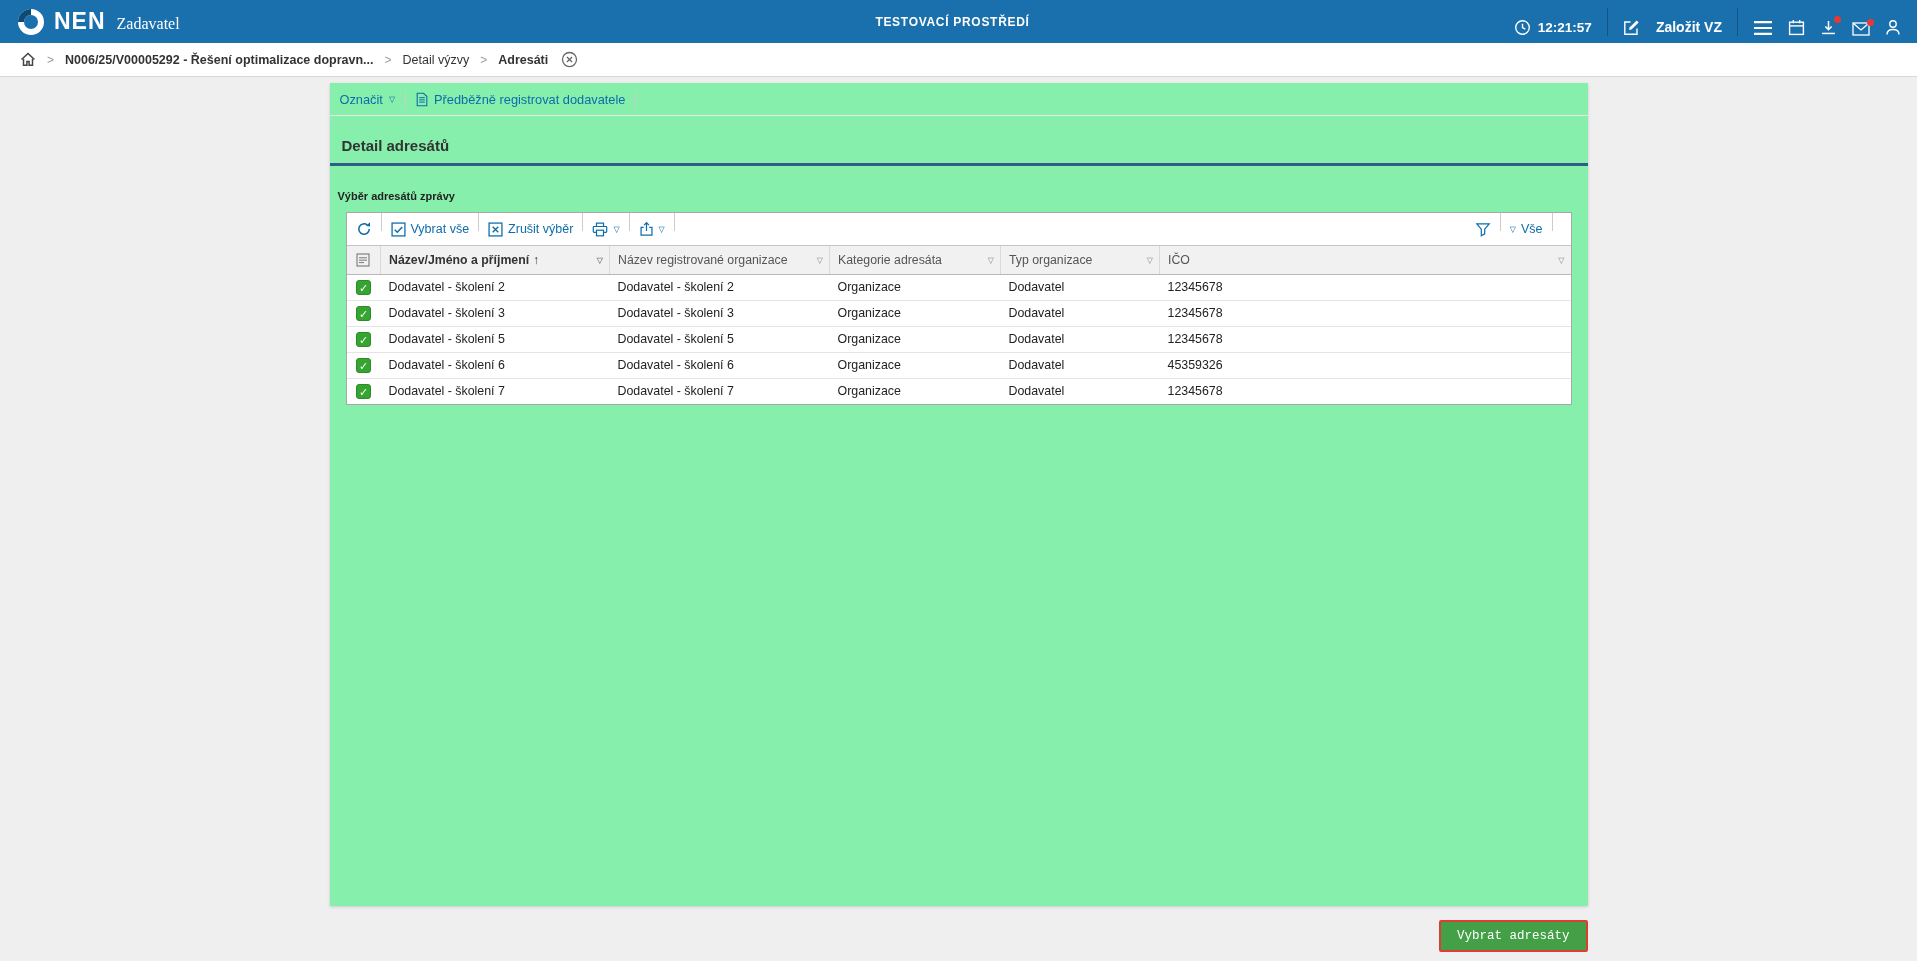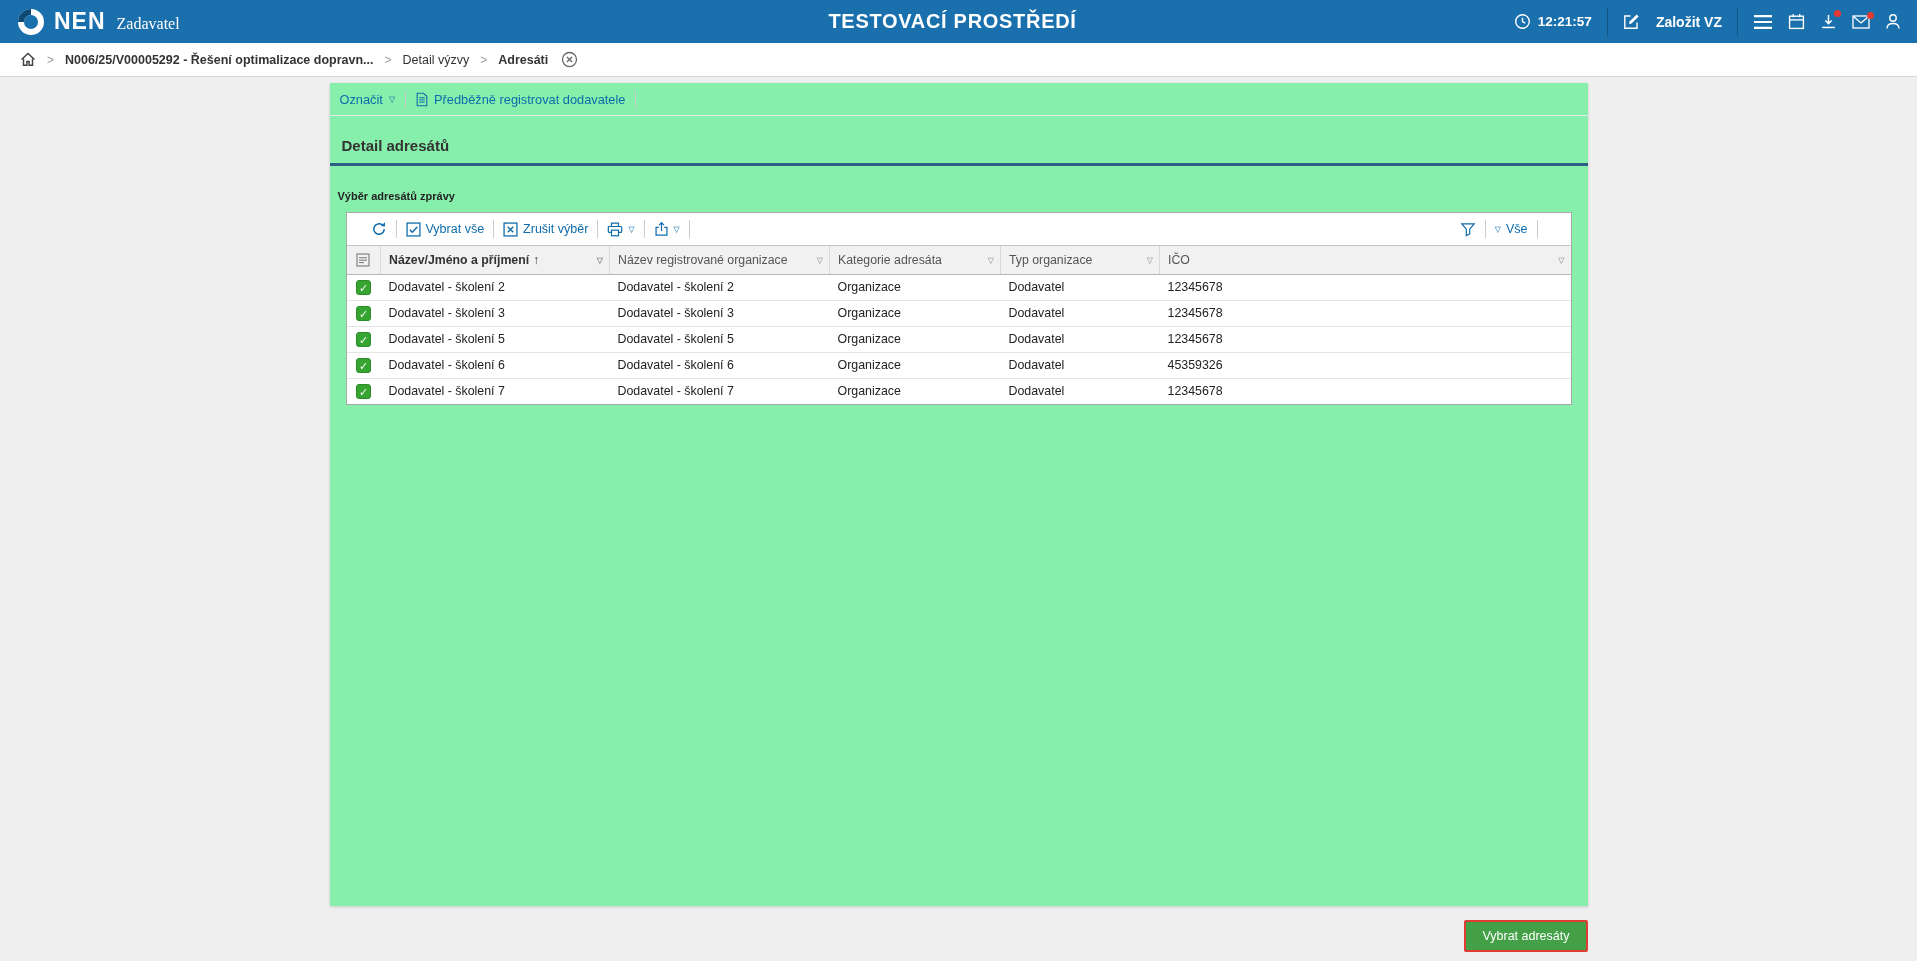--- a/index.html
+++ b/index.html
@@ -5,22 +5,22 @@
   * { margin:0; padding:0; box-sizing:border-box; }
   html,body { width:1917px; height:961px; }
   body { font-family:"Liberation Sans",sans-serif; background:#efefef; overflow:hidden; }
   svg { display:block; }
 
   
   .topbar { height:43px; background:#1a70ad; display:flex; align-items:center; color:#fff; position:relative; padding:0 16px; }
   .brand { display:flex; align-items:center; gap:8px; cursor:pointer; }
   .brand-name { font-size:23px; font-weight:bold; letter-spacing:1px; }
   .brand-sub { font-size:16px; align-self:flex-end; margin:0 0 4px 3px;font-family:Liberation Serif, serif; }
-  .env-title { position:absolute; left:0; right:12px; text-align:center; font-size:20px; font-weight:bold; letter-spacing:.7px; pointer-events:none; }
-  .topbar-right { margin-left:auto; display:flex; align-items:center; gap:15px; z-index:1; }
+  .env-title { position:absolute; left:0; right:12px; text-align:center; font-size:12px; font-weight:bold; letter-spacing:.7px; pointer-events:none; }
+  .topbar-right { margin-left:auto; display:flex; align-items:flex-end; gap:15px; z-index:1; }
   .vdiv { width:1px; height:28px; background:rgba(0,0,0,.25); }
   .time-group { display:flex; align-items:center; gap:7px; font-size:13.5px; font-weight:bold; }
   .create-vz { display:flex; align-items:center; gap:16px; font-size:14px; font-weight:bold; cursor:pointer; }
   .hicon { position:relative; display:inline-flex; cursor:pointer; }
   .dot { position:absolute; top:-3px; right:-4px; width:7px; height:7px; border-radius:50%; background:#e53935; }
 
   
   .breadcrumb { height:34px; background:#fff; border-bottom:1px solid #d6d6d6; display:flex; align-items:center; padding-left:20px; gap:11px; font-size:12.5px; color:#333; }
   .crumb { cursor:pointer; }
   .crumb.bold { font-weight:bold; }
@@ -32,40 +32,40 @@
   .panel { width:1258px; margin:0 auto; background:#86efac; height:823px; box-shadow:0 1px 3px rgba(0,0,0,.15); }
   .actionbar { height:33px; display:flex; align-items:center; padding:0 10px; border-bottom:1px solid #e6e6e6; }
   .ab-link { display:flex; align-items:center; gap:6px; color:#0e6cab; font-size:12.8px; cursor:pointer; }
   .ab-sep { width:1px; height:17px; background:#ccc; margin:0 10px; }
   .dd-arrow { font-size:8px; color:#0e6cab; }
   .section-title { margin-top:21px; padding:0 12px 9px; font-size:15px; font-weight:bold; color:#333; border-bottom:3px solid #2e5e86; }
   .subsection-title { margin:24px 8px 0; font-size:11px; font-weight:bold; color:#222; }
 
   
   .grid-box { margin:10px 16px 0; border:1px solid #a8a8a8; background:#fff; }
-  .grid-toolbar { height:33px; display:flex; align-items:center; padding:0 24px; border-bottom:1px solid #c4c4c4; color:#0e6cab; }
+  .grid-toolbar { height:33px; display:flex; padding:0 9px; border-bottom:1px solid #c4c4c4; color:#0e6cab; }
   .tb-item { display:flex; align-items:center; gap:5px; font-size:12.5px; color:#0e6cab; cursor:pointer; }
   .tb-sep { width:1px; height:18px; background:#ccc; margin:0 9px; }
   .tb-spacer { flex:1; }
 
   table { width:100%; border-collapse:collapse; table-layout:fixed; }
   thead th { background:#f1f1f1; height:28px; font-weight:normal; font-size:12.3px; color:#555; text-align:left; padding:0 8px; border-bottom:1px solid #b8b8b8; border-right:1px solid #dadada; position:relative; cursor:pointer; }
   thead th:last-child { border-right:none; }
   th.col-name { font-weight:bold; color:#333; }
   .filter-arrow { position:absolute; right:6px; top:50%; transform:translateY(-50%); font-size:8px; color:#8a8a8a; cursor:pointer; }
   .sort-arrow { font-size:12px; color:#333; margin-left:4px; }
   tbody td { height:26px; font-size:12.4px; color:#222; padding:0 8px; border-bottom:1px solid #e4e4e4; background:#fff; white-space:nowrap; overflow:hidden; }
   tbody tr:last-child td { border-bottom:none; }
   td.col-check, th.col-check { text-align:center; padding:0; }
   th.col-check svg { margin:0 auto; }
   .checkbox { display:inline-block; width:15px; height:15px; background:#35a431; border:1px solid #2c8c29; border-radius:3px; color:#fff; font-size:11px; line-height:14px; text-align:center; vertical-align:middle; cursor:pointer; }
 
   
   .footer-actions { width:1258px; margin:14px auto 0; display:flex; justify-content:flex-end; }
-  .btn-green { background:#43a047; color:#fff; border:2px solid #e03c31; font-size:12.5px; font-family:Liberation Sans, sans-serif; padding:7px 16px; cursor:pointer; border-radius:2px;margin-left:20px; }
+  .btn-green { background:#43a047; color:#fff; border:2px solid #e03c31; font-size:12.5px; font-family:Liberation Mono, monospace; padding:7px 16px; cursor:pointer; border-radius:2px;margin-left:20px; }
 </style>
 </head>
 <body>
 
 <header class="topbar">
   <div class="brand">
     <span>
       <svg width="30" height="30" viewBox="0 0 30 30">
         <circle cx="15" cy="15" r="10" fill="none" stroke="#ffffff" stroke-width="6"></circle>
         <path d="M5 15A10 10 0 0 1 15 5" fill="none" stroke="#0d4a75" stroke-width="6"></path>

